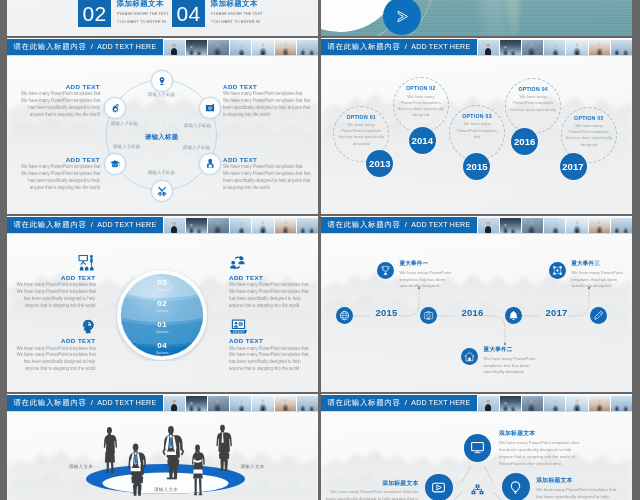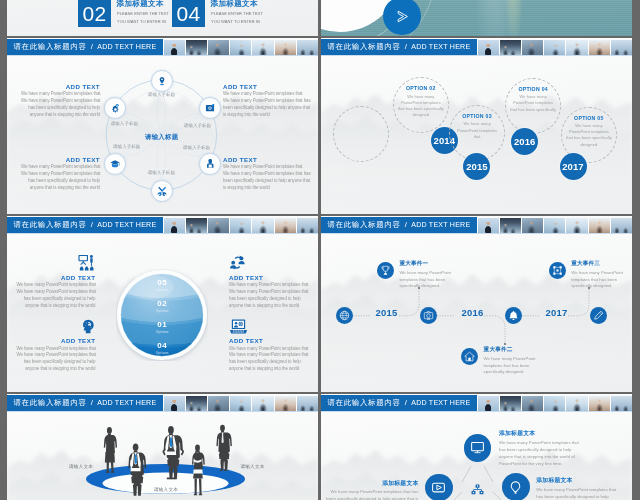--- a/index.html
+++ b/index.html
@@ -383,32 +383,46 @@
         <div class="ph p3"></div>
         <div class="ph p4"></div>
         <div class="ph p5"></div>
         <div class="ph p6"></div>
         <div class="ph p7"></div>
       </div>
     </div>
     <div class="hdr-underline"></div>
 
     <div class="optring" style="left:12.2px;top:67.5px;"></div>
+    <div class="opt" style="left:12.2px;top:67.5px;">
+      <div class="opt-txt">
+        <div class="opt-title">OPTION 01</div>
+        <div class="opt-body">
+            <div>We have many</div>
+            <div>PowerPoint templates</div>
+            <div>that has been specifically</div>
+            <div>designed</div>
+          </div>
+      </div>
+      <div class="opt-year" style="left:33.2px;top:44.4px;">
+        <span>2013</span>
+      </div>
+    </div>
     <div class="optring" style="left:71.8px;top:39.4px;"></div>
     <div class="opt" style="left:71.8px;top:39.4px;">
       <div class="opt-txt">
         <div class="opt-title">OPTION 02</div>
         <div class="opt-body">
             <div>We have many</div>
             <div>PowerPoint templates</div>
             <div>that has been specifically</div>
             <div>designed</div>
           </div>
       </div>
-      <div class="opt-year" style="left:38px;top:49.6px;">
+      <div class="opt-year" style="left:16px;top:49.6px;">
         <span>2014</span>
       </div>
     </div>
     <div class="optring" style="left:128.1px;top:67.2px;"></div>
     <div class="opt" style="left:128.1px;top:67.2px;">
       <div class="opt-txt">
         <div class="opt-title">OPTION 03</div>
         <div class="opt-body">
             <div>We have many</div>
             <div>PowerPoint templates</div>

